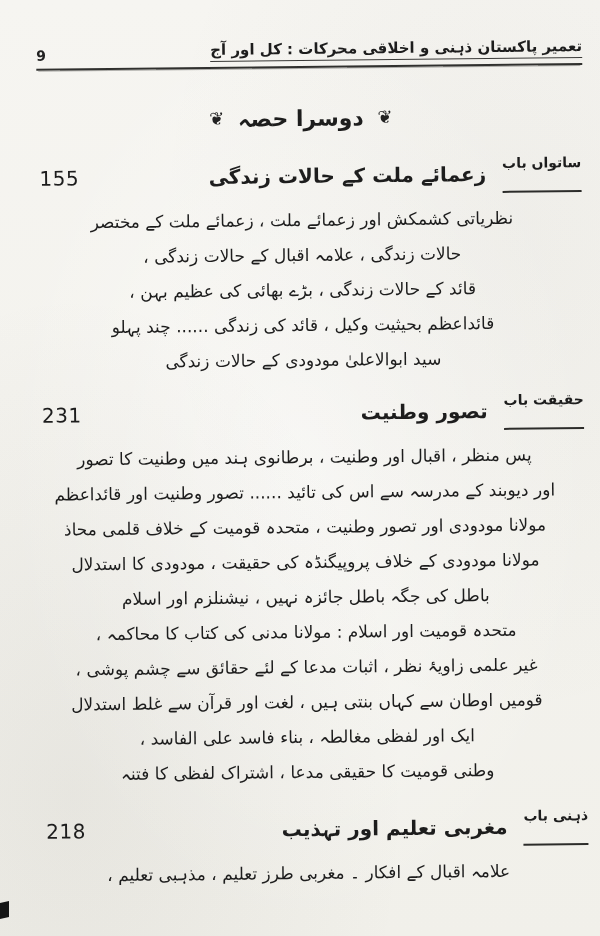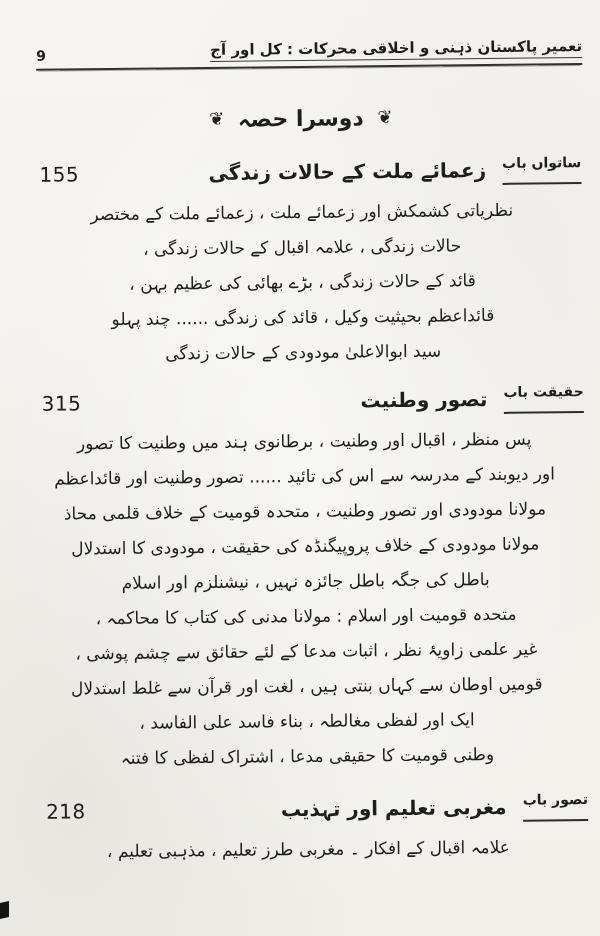--- a/index.html
+++ b/index.html
@@ -39,21 +39,21 @@
   }
   .ornament{font-size:18px;position:relative;top:-2px;color:#222;padding:0 6px;}
 
   
   .section-head{
     display:flex;align-items:center;gap:16px;
     margin:26px 20px 0 38px;
   }
   .chapter-label{
     font-size:14px;font-weight:700;white-space:nowrap;
-    border-bottom:2px solid #2c2c2a;padding-bottom:12px;
+    border-bottom:2px solid #2c2c2a;padding-bottom:20px;
   }
   .section-heading{font-size:20px;font-weight:700;white-space:nowrap;}
   .spacer{flex:1;}
   .section-page{font-size:20px;font-weight:400;direction:ltr;letter-spacing:0.5px;}
 
   .toc-lines{margin-top:8px;}
   .toc-line{
     text-align:center;font-size:17px;line-height:35px;
     padding:0 40px;white-space:nowrap;
   }
@@ -98,39 +98,39 @@
         <div class="toc-line">قائداعظم بحیثیت وکیل ، قائد کی زندگی ...... چند پہلو</div>
         <div class="toc-line">سید ابوالاعلیٰ مودودی کے حالات زندگی</div>
       </div>
     </div>
 
     <div class="section sec-2">
       <div class="section-head">
         <span class="chapter-label">حقیقت باب</span>
         <span class="section-heading">تصور وطنیت</span>
         <span class="spacer"></span>
-        <span class="section-page">315</span>
+        <span class="section-page">231</span>
       </div>
       <div class="toc-lines">
         <div class="toc-line">پس منظر ، اقبال اور وطنیت ، برطانوی ہند میں وطنیت کا تصور</div>
         <div class="toc-line">اور دیوبند کے مدرسہ سے اس کی تائید ...... تصور وطنیت اور قائداعظم</div>
         <div class="toc-line">مولانا مودودی اور تصور وطنیت ، متحدہ قومیت کے خلاف قلمی محاذ</div>
         <div class="toc-line">مولانا مودودی کے خلاف پروپیگنڈہ کی حقیقت ، مودودی کا استدلال</div>
         <div class="toc-line">باطل کی جگہ باطل جائزہ نہیں ، نیشنلزم اور اسلام</div>
         <div class="toc-line">متحدہ قومیت اور اسلام : مولانا مدنی کی کتاب کا محاکمہ ،</div>
         <div class="toc-line">غیر علمی زاویۂ نظر ، اثبات مدعا کے لئے حقائق سے چشم پوشی ،</div>
         <div class="toc-line">قومیں اوطان سے کہاں بنتی ہیں ، لغت اور قرآن سے غلط استدلال</div>
         <div class="toc-line">ایک اور لفظی مغالطہ ، بناء فاسد علی الفاسد ،</div>
         <div class="toc-line">وطنی قومیت کا حقیقی مدعا ، اشتراک لفظی کا فتنہ</div>
       </div>
     </div>
 
     <div class="section sec-3">
       <div class="section-head">
-        <span class="chapter-label">تصور باب</span>
+        <span class="chapter-label">ذہنی باب</span>
         <span class="section-heading">مغربی تعلیم اور تہذیب</span>
         <span class="spacer"></span>
         <span class="section-page">218</span>
       </div>
       <div class="toc-lines">
         <div class="toc-line">علامہ اقبال کے افکار ۔ مغربی طرز تعلیم ، مذہبی تعلیم ،</div>
       </div>
     </div>
 
   </div>

